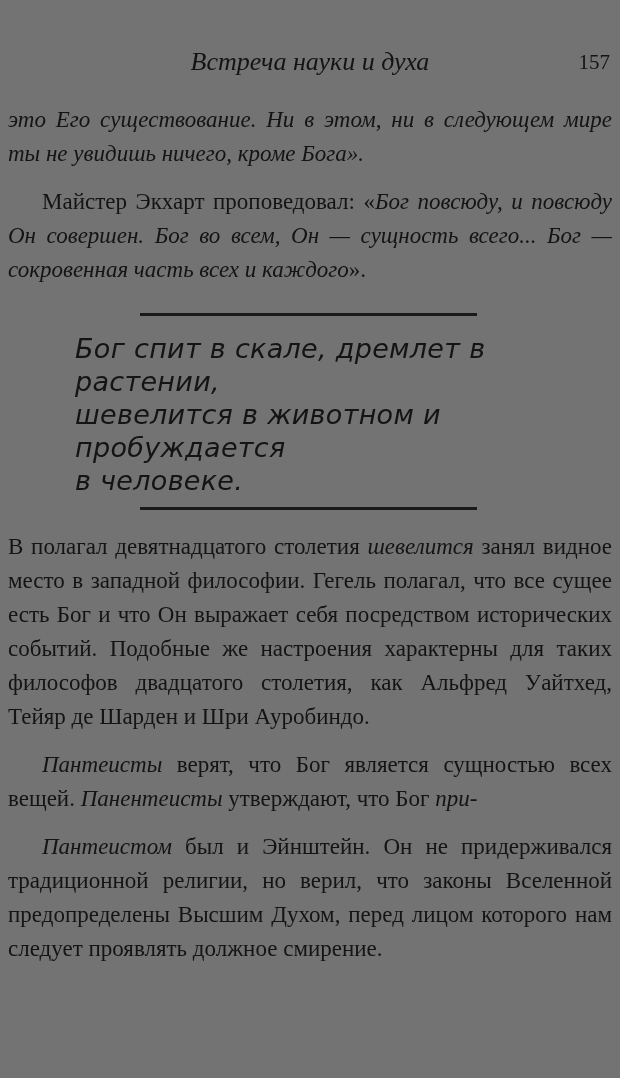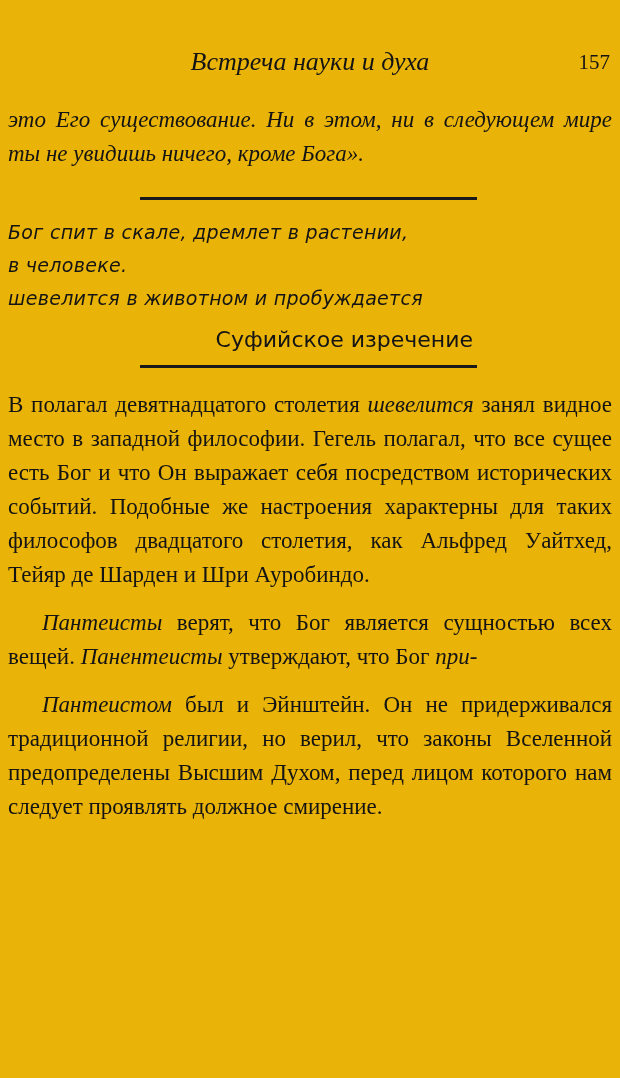--- a/index.html
+++ b/index.html
@@ -5,21 +5,21 @@
   html, body {
     margin: 0;
     padding: 0;
     background: #e8e8e8;
   }
   .page {
     position: relative;
     width: 620px;
     height: 1078px;
     margin: 0 auto;
-    background: #eab308;
+    background: #737373;
     box-sizing: border-box;
     padding: 45px 8px 0 8px;
     font-family: "Liberation Serif", serif;
     color: #141414;
     overflow: hidden;
   }
   .running-header {
     position: relative;
     text-align: center;
     font-size: 26px;
@@ -49,23 +49,24 @@
   }
   .rule {
     border: 0;
     border-top: 3px solid #1a1a1a;
     width: 337px;
     margin: 0 0 0 132px;
   }
   .rule-top { margin-bottom: 16px; }
   .rule-bottom { margin-top: 10px; }
   .quote-lines {
+    margin-left: 67px;
     font-family: "DejaVu Sans", sans-serif;
     font-style: italic;
-    font-size: 19px;
+    font-size: 27px;
     line-height: 33px;
     letter-spacing: 0.3px;
     font-weight: 500;
   }
   .attribution {
     width: 465px;
     text-align: right;
     font-family: "DejaVu Sans", sans-serif;
     font-size: 22px;
     line-height: 30px;
@@ -77,29 +78,29 @@
 
 <div class="page">
 
   <div class="running-header">
     <span class="chapter-title">Встреча науки и духа</span>
     <span class="page-number">157</span>
   </div>
 
   <p class="body-par it">это Его существование. Ни в этом, ни в следующем мире ты не увидишь ничего, кроме Бога».</p>
 
+  <p class="body-par indent"><span>Майстер Экхарт проповедовал: «</span><span class="it">Бог повсюду, и повсюду Он совершен. Бог во всем, Он — сущность всего... Бог — сокровенная часть всех и каждого</span><span>».</span></p>
 
   <div class="quote-block">
     <hr class="rule rule-top">
     <div class="quote-lines">
       <div>Бог спит в скале, дремлет в растении,</div>
+      <div>шевелится в животном и пробуждается</div>
       <div>в человеке.</div>
-      <div>шевелится в животном и пробуждается</div>
     </div>
-    <div class="attribution">Суфийское изречение</div>
     <hr class="rule rule-bottom">
   </div>
 
   <p class="body-par"><span>В полагал девятнадцатого столетия </span><span class="it">шевелится</span><span> занял видное место в западной философии. Гегель полагал, что все сущее есть Бог и что Он выражает себя посредством исторических событий. Подобные же настроения характерны для таких философов двадцатого столетия, как Альфред Уайтхед, Тейяр де Шарден и Шри Ауробиндо.</span></p>
 
   <p class="body-par indent"><span class="it">Пантеисты</span><span> верят, что Бог является сущностью всех вещей. </span><span class="it">Панентеисты</span><span> утверждают, что Бог </span><span class="it">при-</span></p>
 
   <p class="body-par indent"><span class="it">Пантеистом</span><span> был и Эйнштейн. Он не придерживался традиционной религии, но верил, что законы Вселенной предопределены Высшим Духом, перед лицом которого нам следует проявлять должное смирение.</span></p>
 
 </div>

